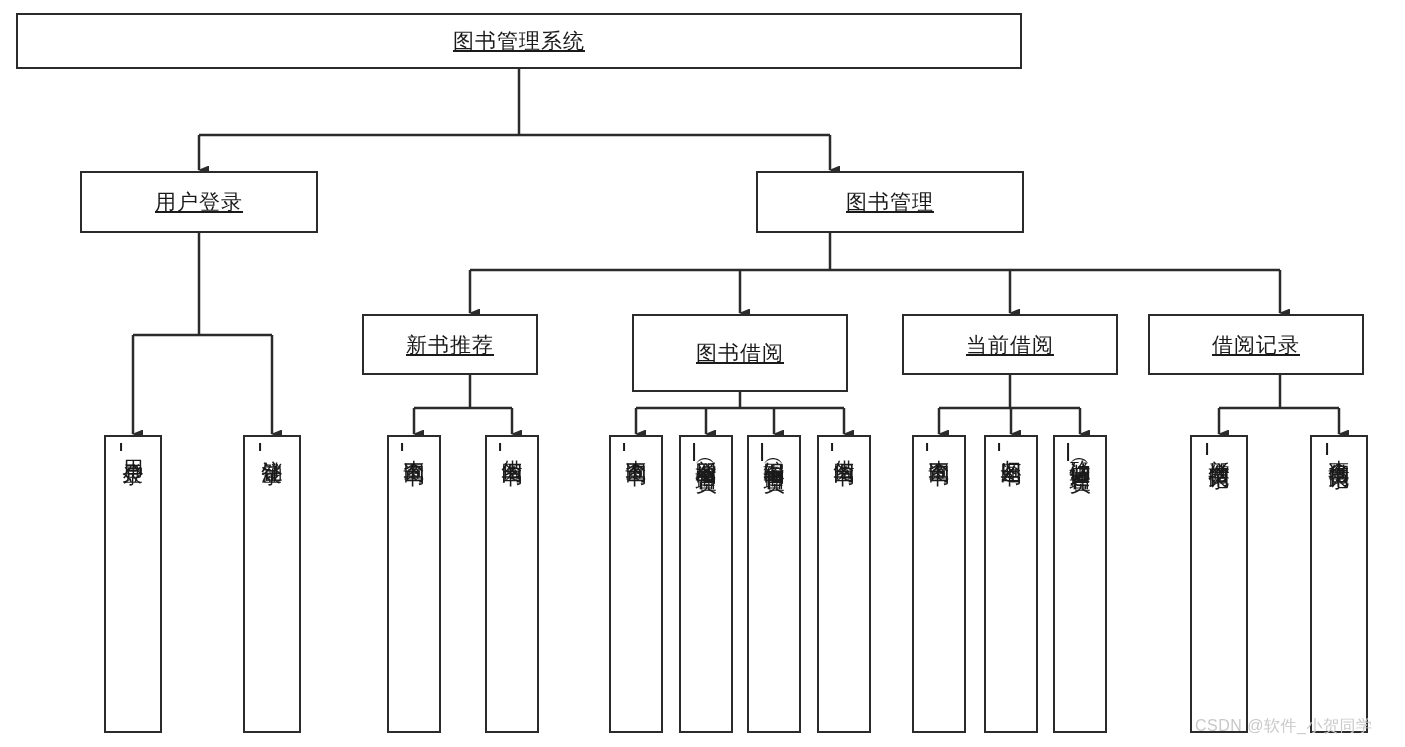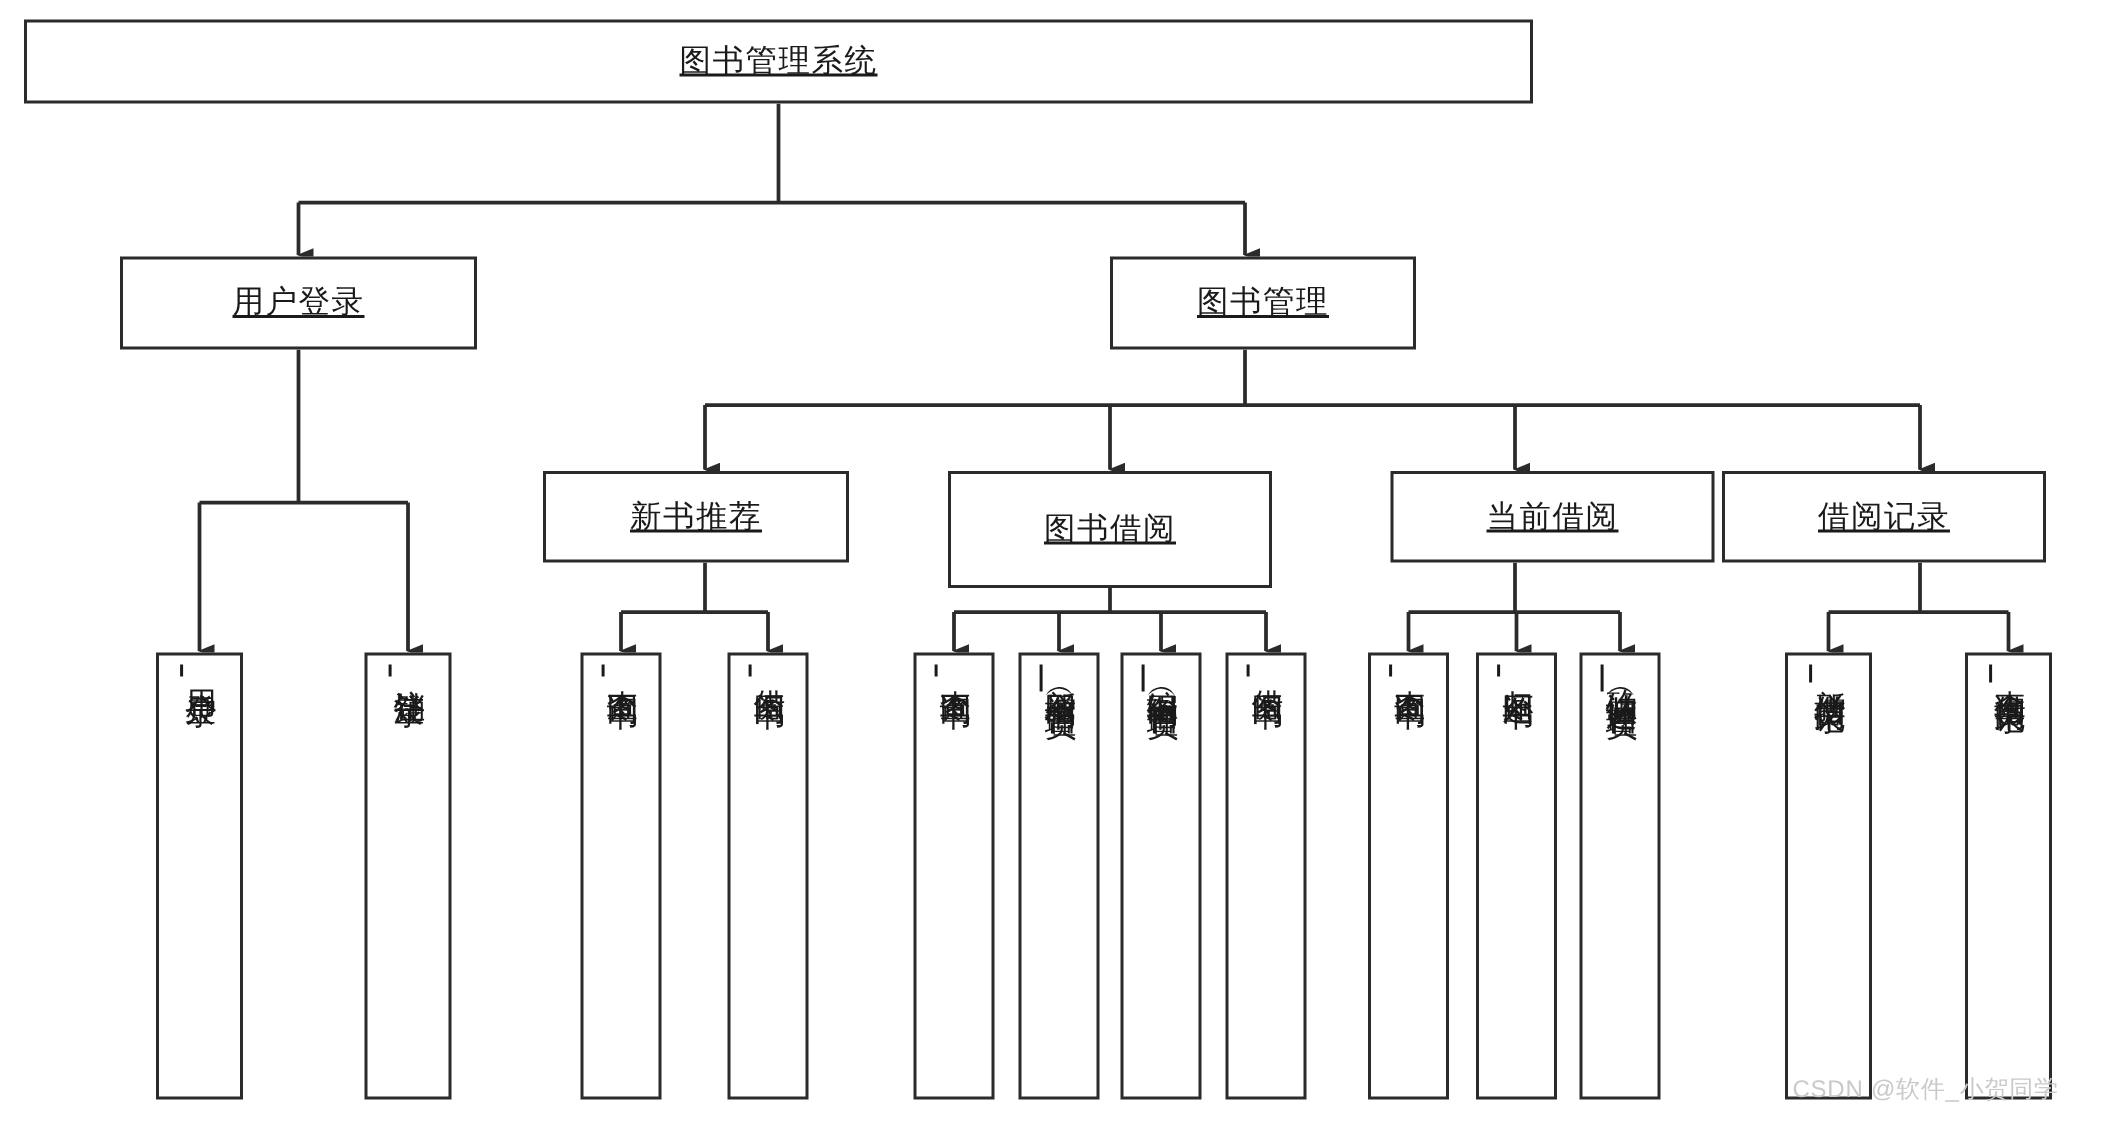--- a/index.html
+++ b/index.html
@@ -110,30 +110,30 @@
       </g>
   </svg>
 
   <div id="node-layer">
       <div class="node horiz" style="left: 16px; top: 13px; width: 1006px; height: 56px; border-color: rgb(43, 43, 43); background: rgb(255, 255, 255);">
         <span class="node-label">图书管理系统</span>
       </div>
       <div class="node horiz" style="left: 80px; top: 171px; width: 238px; height: 62px; border-color: rgb(43, 43, 43); background: rgb(255, 255, 255);">
         <span class="node-label">用户登录</span>
       </div>
-      <div class="node horiz" style="left: 740px; top: 171px; width: 204px; height: 62px; border-color: rgb(43, 43, 43); background: rgb(255, 255, 255);">
+      <div class="node horiz" style="left: 756px; top: 171px; width: 268px; height: 62px; border-color: rgb(43, 43, 43); background: rgb(255, 255, 255);">
         <span class="node-label">图书管理</span>
       </div>
-      <div class="node horiz" style="left: 362px; top: 314px; width: 204px; height: 61px; border-color: rgb(43, 43, 43); background: rgb(255, 255, 255);">
+      <div class="node horiz" style="left: 362px; top: 314px; width: 176px; height: 61px; border-color: rgb(43, 43, 43); background: rgb(255, 255, 255);">
         <span class="node-label">新书推荐</span>
       </div>
       <div class="node horiz" style="left: 632px; top: 314px; width: 216px; height: 78px; border-color: rgb(43, 43, 43); background: rgb(255, 255, 255);">
         <span class="node-label">图书借阅</span>
       </div>
-      <div class="node horiz" style="left: 927px; top: 314px; width: 216px; height: 61px; border-color: rgb(43, 43, 43); background: rgb(255, 255, 255);">
+      <div class="node horiz" style="left: 902px; top: 314px; width: 216px; height: 61px; border-color: rgb(43, 43, 43); background: rgb(255, 255, 255);">
         <span class="node-label">当前借阅</span>
       </div>
       <div class="node horiz" style="left: 1148px; top: 314px; width: 216px; height: 61px; border-color: rgb(43, 43, 43); background: rgb(255, 255, 255);">
         <span class="node-label">借阅记录</span>
       </div>
       <div class="node vert" style="left: 104px; top: 435px; width: 58px; height: 298px; border-color: rgb(43, 43, 43); background: rgb(255, 255, 255);">
         <span class="node-label">用户登录</span>
       </div>
       <div class="node vert" style="left: 243px; top: 435px; width: 58px; height: 298px; border-color: rgb(43, 43, 43); background: rgb(255, 255, 255);">
         <span class="node-label">注销登录</span>

